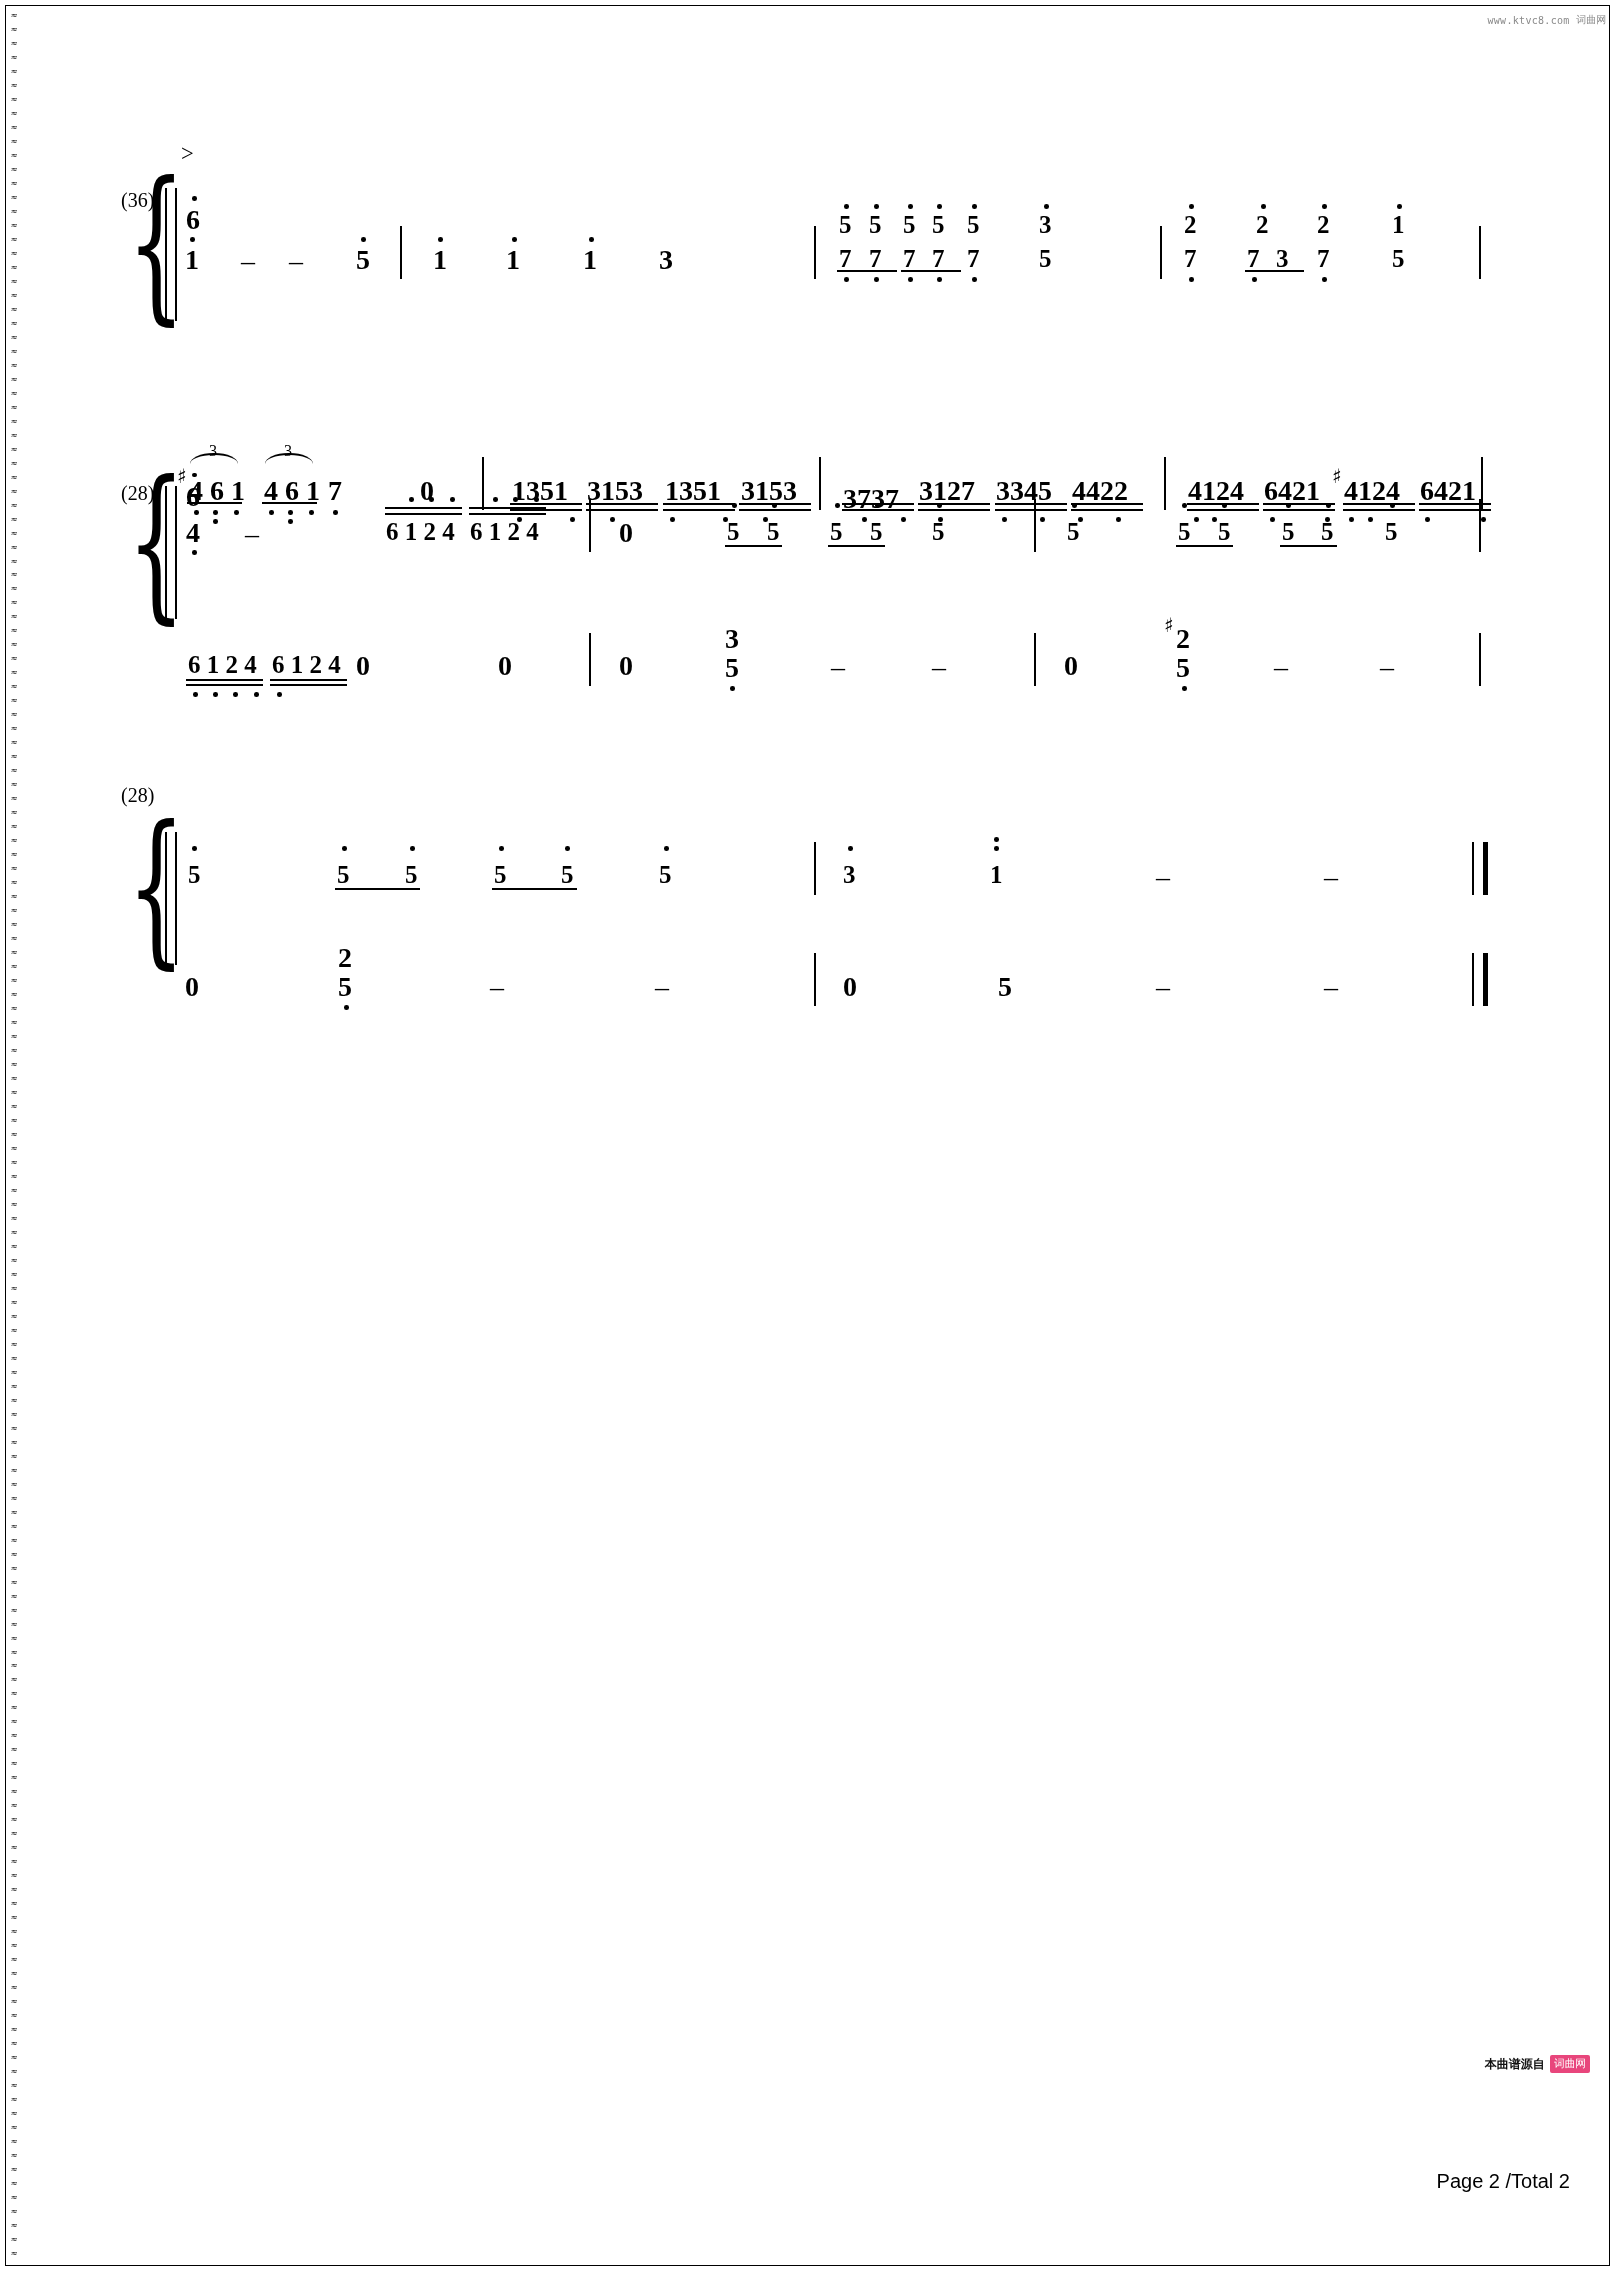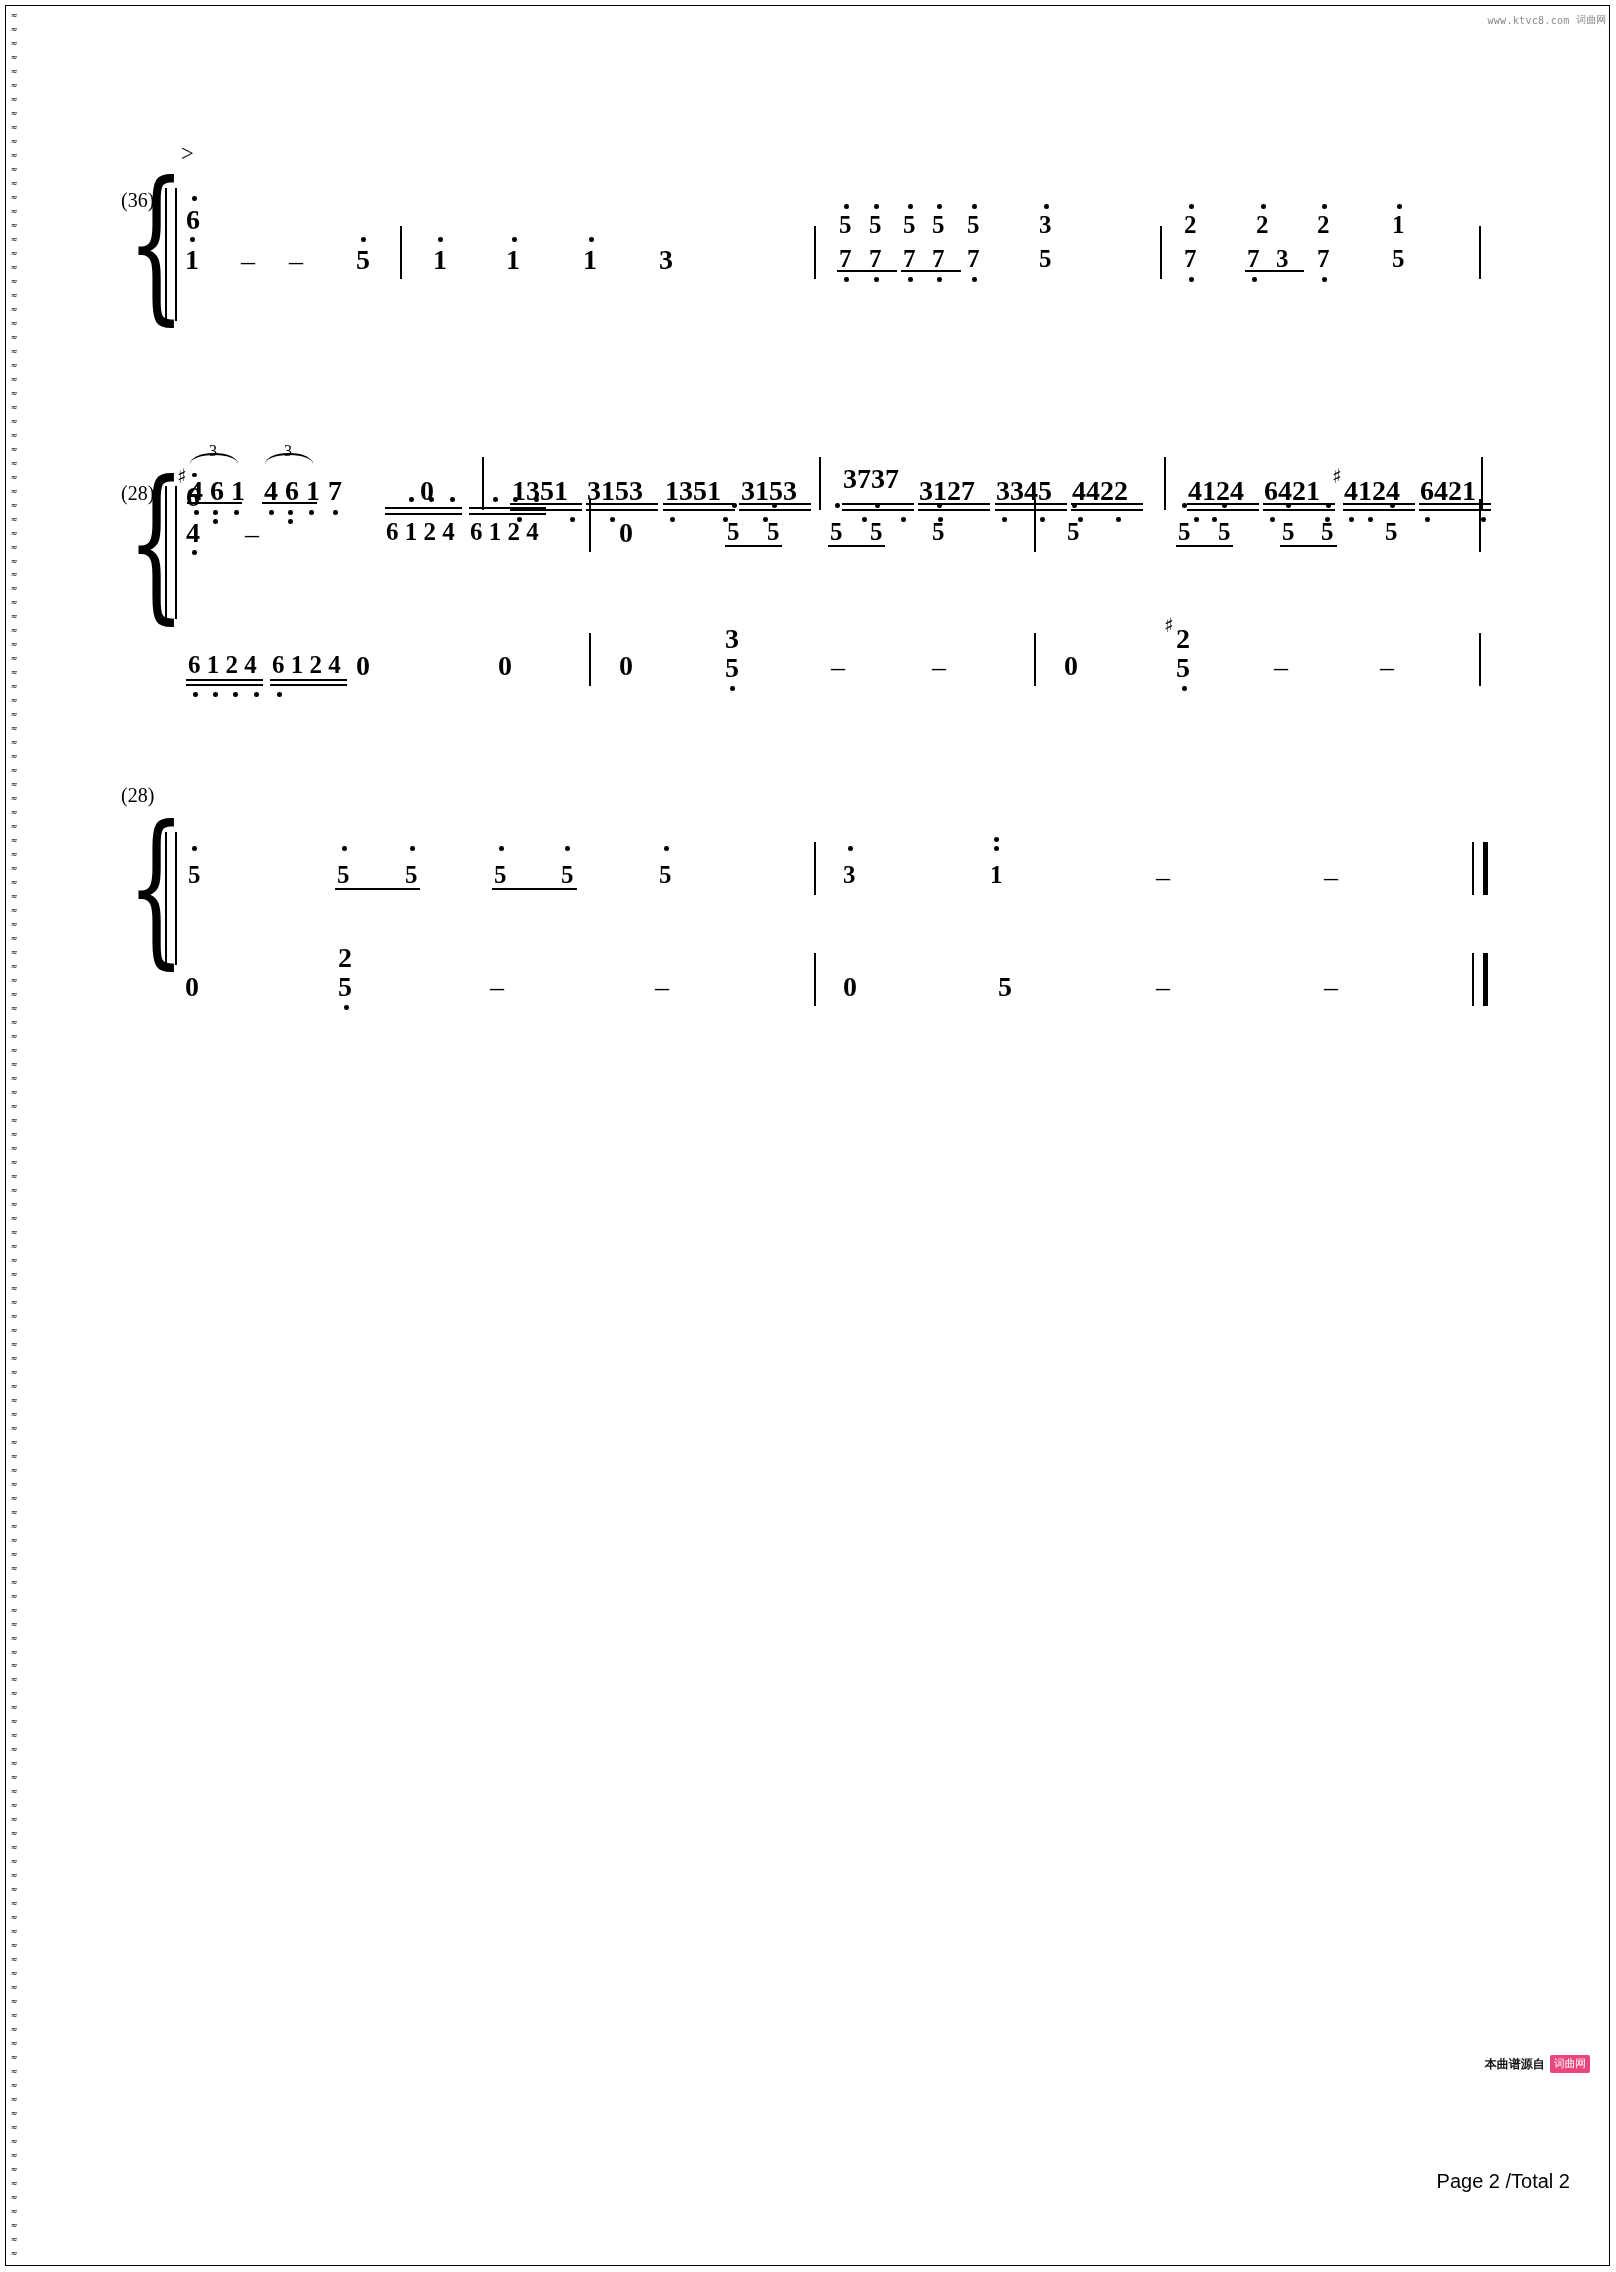--- a/index.html
+++ b/index.html
@@ -471,21 +471,21 @@
   <div class="dot-below" style="left:670px; top:384px;"></div>
   <div class="dot-below" style="left:723px; top:384px;"></div>
 
   <span class="n" style="left:741px; top:344px;">3153</span>
   <div class="beam" style="left:739px; top:370px; width:72px;"></div>
   <div class="beam" style="left:739px; top:376px; width:72px;"></div>
   <div class="dot-below" style="left:763px; top:384px;"></div>
 
   <div class="barline" style="left:819px; top:324px; height:53px;"></div>
 
-  <span class="n" style="left:843px; top:332px;">3737</span>
+  <span class="n" style="left:843px; top:352px;">3737</span>
   <div class="beam" style="left:842px; top:370px; width:72px;"></div>
   <div class="beam" style="left:842px; top:376px; width:72px;"></div>
   <div class="dot-below" style="left:862px; top:384px;"></div>
   <div class="dot-below" style="left:901px; top:384px;"></div>
 
   <span class="n" style="left:919px; top:344px;">3127</span>
   <div class="beam" style="left:918px; top:370px; width:72px;"></div>
   <div class="beam" style="left:918px; top:376px; width:72px;"></div>
   <div class="dot-below" style="left:938px; top:384px;"></div>
 

